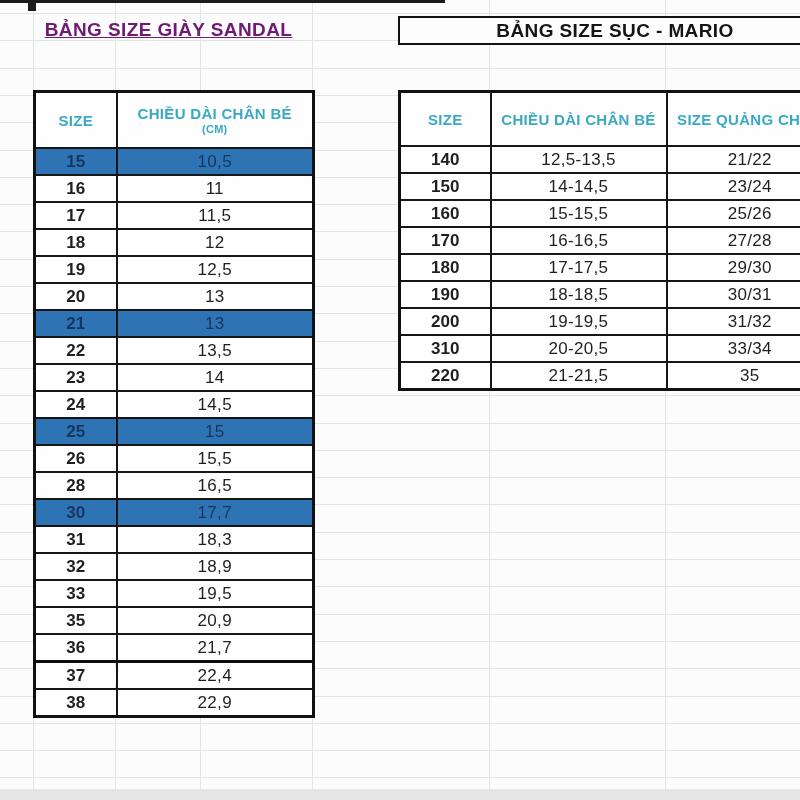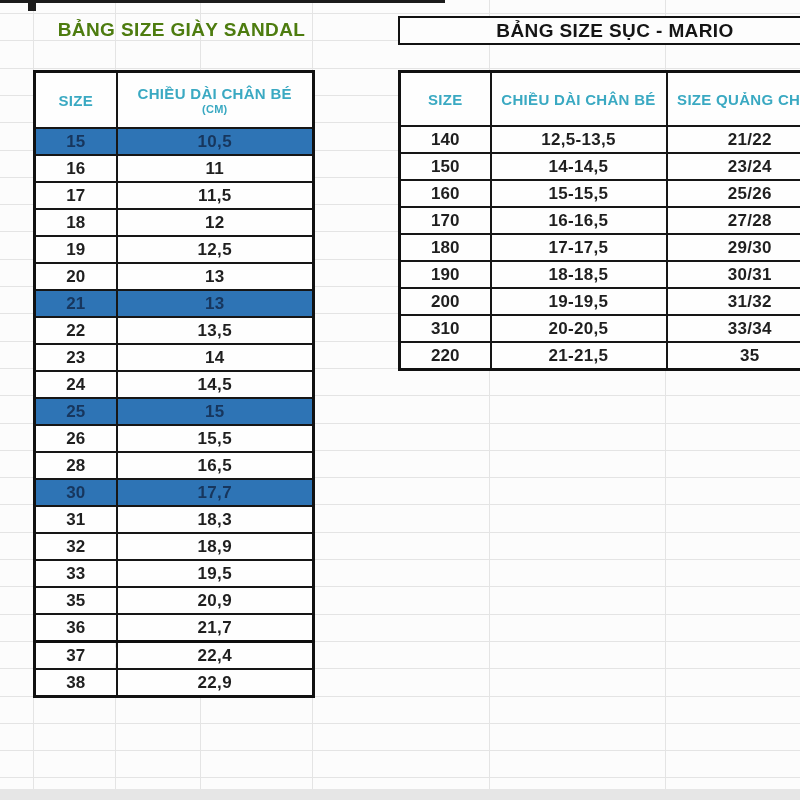--- a/index.html
+++ b/index.html
@@ -23,48 +23,48 @@
     background-image:repeating-linear-gradient(to bottom,var(--grid) 0 1px,transparent 1px 27.3px);
     background-position:0 13px;
   }
   .vline{position:absolute;top:0;height:789px;width:1px;background:var(--grid);}
   .v1{left:33px}.v2{left:115px}.v3{left:200px}.v4{left:312px}.v5{left:489px}.v6{left:665px}
   .top-strip{position:absolute;left:0;top:0;width:445px;height:3px;background:#1b1b1b;}
   .top-tick{position:absolute;left:28px;top:0;width:8px;height:11px;background:#1b1b1b;}
   .bottom-strip{position:absolute;left:0;top:789px;width:800px;height:11px;background:#e6e6e6;}
 
   .left-title{
-    position:absolute;left:42px;top:12px;width:279px;height:35px;
+    position:absolute;left:29px;top:12px;width:279px;height:35px;
     display:flex;align-items:center;justify-content:center;
-    font-size:19px;font-weight:700;color:#4d7c0f;letter-spacing:.4px;white-space:nowrap;
+    font-size:19px;font-weight:700;color:#701a75;letter-spacing:.4px;white-space:nowrap;text-decoration:underline;
   }
   .right-title-box{
     position:absolute;left:398px;top:16px;width:434px;height:29px;
     border:2px solid #111;background:#fdfdfd;box-sizing:border-box;
     display:flex;align-items:center;justify-content:center;
     font-size:19px;font-weight:700;color:#151515;letter-spacing:.4px;white-space:nowrap;
   }
 
-  table{position:absolute;border-collapse:collapse;table-layout:fixed;border:3px solid #111;}
+  table{position:absolute;border-collapse:collapse;table-layout:fixed;border:3px solid #111;margin-top:20px;}
   .ltab{left:33px;top:70px;width:279px;}
   .rtab{left:398px;top:70px;width:434px;}
   th,td{
     border:2px solid var(--border);padding:0;margin:0;
     text-align:center;vertical-align:middle;background:#fefefe;
     overflow:hidden;white-space:nowrap;
   }
   thead th{
     color:var(--teal);font-weight:700;font-size:15px;letter-spacing:.3px;
   }
   .ltab thead th{height:54px;}
   .rtab thead th{height:52px;}
   .cm-line{display:block;font-size:11px;margin-top:1px;}
   tbody td{height:25px;font-size:17px;color:var(--ink);line-height:25px;}
   td.size{font-weight:700;}
-  td.val{font-weight:700;letter-spacing:.3px;}
+  td.val{font-weight:400;letter-spacing:.3px;}
   tr.hl td{background:var(--blue);color:var(--navy);}
   tr.thick td{border-top:3px solid #0e0e0e;border-radius:11px;}
 </style>
 </head>
 <body>
 
 <div class="sheet">
 
   <div class="hgrid"></div>
   <div class="vline v1"></div>

